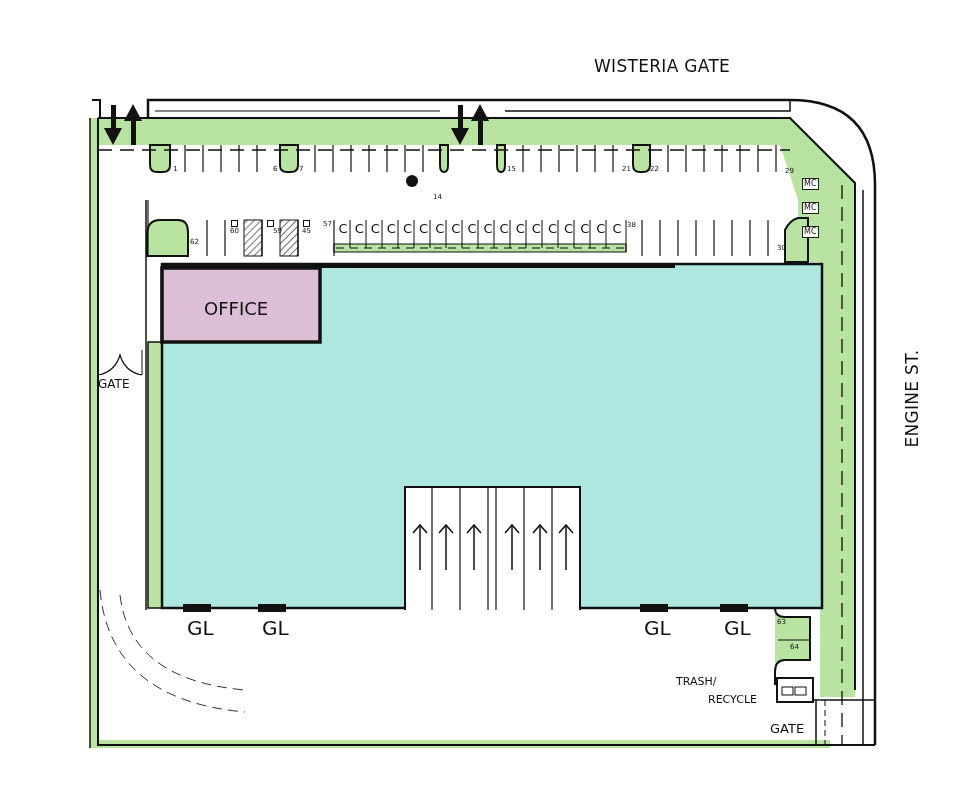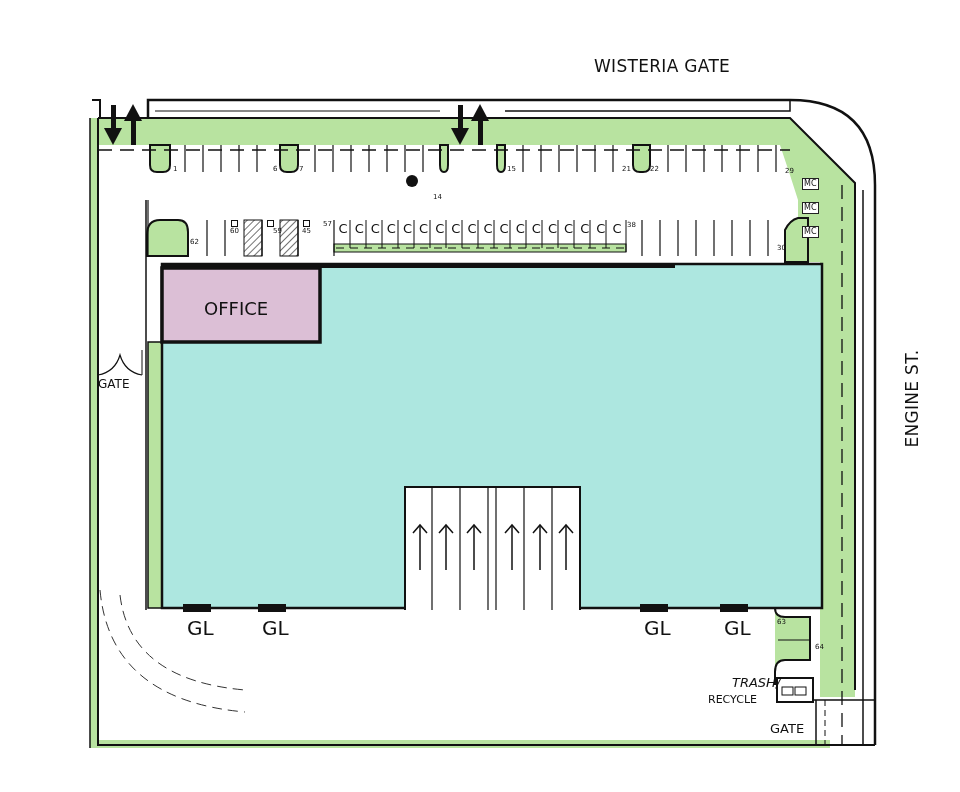--- a/index.html
+++ b/index.html
@@ -192,21 +192,21 @@
 </svg>
 
 <div class="lbl street" style="left:594px;top:58px;">WISTERIA GATE</div>
 <div class="lbl street vert" style="left:862px;top:390px;width:100px;text-align:center;">ENGINE ST.</div>
 
 <div class="lbl" style="left:204px;top:300px;font-size:18px;">OFFICE</div>
 
 <div class="lbl" style="left:98px;top:378px;font-size:12px;">GATE</div>
 <div class="lbl" style="left:770px;top:722px;font-size:13px;">GATE</div>
 
-<div class="lbl" style="left:732px;top:676px;font-size:13px;font-style:italic;">TRASH/</div>
+<div class="lbl" style="left:676px;top:676px;font-size:11px;">TRASH/</div>
 <div class="lbl" style="left:708px;top:694px;font-size:11px;">RECYCLE</div>
 
 <div class="lbl gl" style="left:187px;top:618px;">GL</div>
 <div class="lbl gl" style="left:262px;top:618px;">GL</div>
 <div class="lbl gl" style="left:644px;top:618px;">GL</div>
 <div class="lbl gl" style="left:724px;top:618px;">GL</div>
 
 <div class="lbl num" style="left:173px;top:166px;">1</div>
 <div class="lbl num" style="left:273px;top:166px;">6</div>
 <div class="lbl num" style="left:299px;top:166px;">7</div>
@@ -218,21 +218,21 @@
 <div class="lbl num" style="left:777px;top:213px;margin-top:32px;">30</div>
 
 <div class="lbl num" style="left:190px;top:219px;margin-top:20px;">62</div>
 <div class="lbl num" style="left:230px;top:228px;">60</div>
 <div class="lbl num" style="left:273px;top:228px;">59</div>
 <div class="lbl num" style="left:302px;top:228px;">45</div>
 <div class="lbl num" style="left:323px;top:221px;">57</div>
 <div class="lbl num" style="left:627px;top:222px;">38</div>
 
 <div class="lbl num" style="left:777px;top:619px;">63</div>
-<div class="lbl num" style="left:815px;top:644px;">64</div>
+<div class="lbl num" style="left:790px;top:644px;">64</div>
 
 <div style="position:absolute;left:231px;top:220px;width:5px;height:5px;border:1px solid #111;"></div>
 <div style="position:absolute;left:267px;top:220px;width:5px;height:5px;border:1px solid #111;"></div>
 <div style="position:absolute;left:303px;top:220px;width:5px;height:5px;border:1px solid #111;"></div>
 
 <div id="compact-row" style="position:absolute;left:335px;top:222px;width:290px;display:flex;">
     <span class="lbl cc" style="position: static; width: 16.1111px; text-align: center;">C</span>
     <span class="lbl cc" style="position: static; width: 16.1111px; text-align: center;">C</span>
     <span class="lbl cc" style="position: static; width: 16.1111px; text-align: center;">C</span>
     <span class="lbl cc" style="position: static; width: 16.1111px; text-align: center;">C</span>

